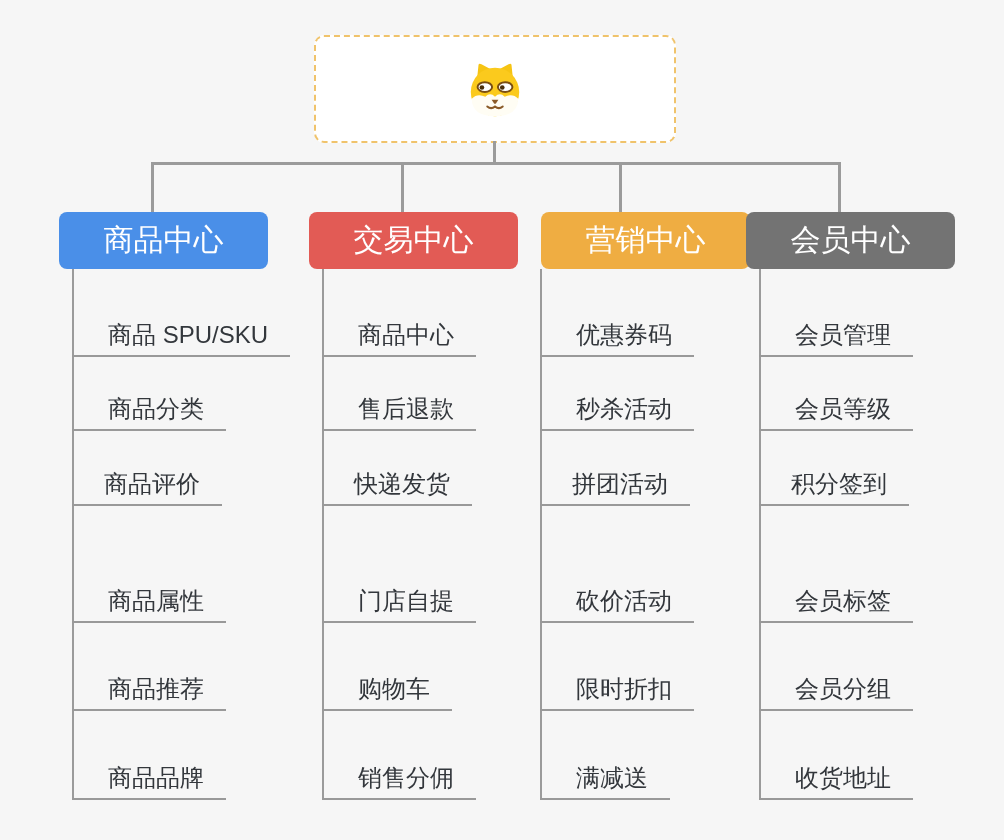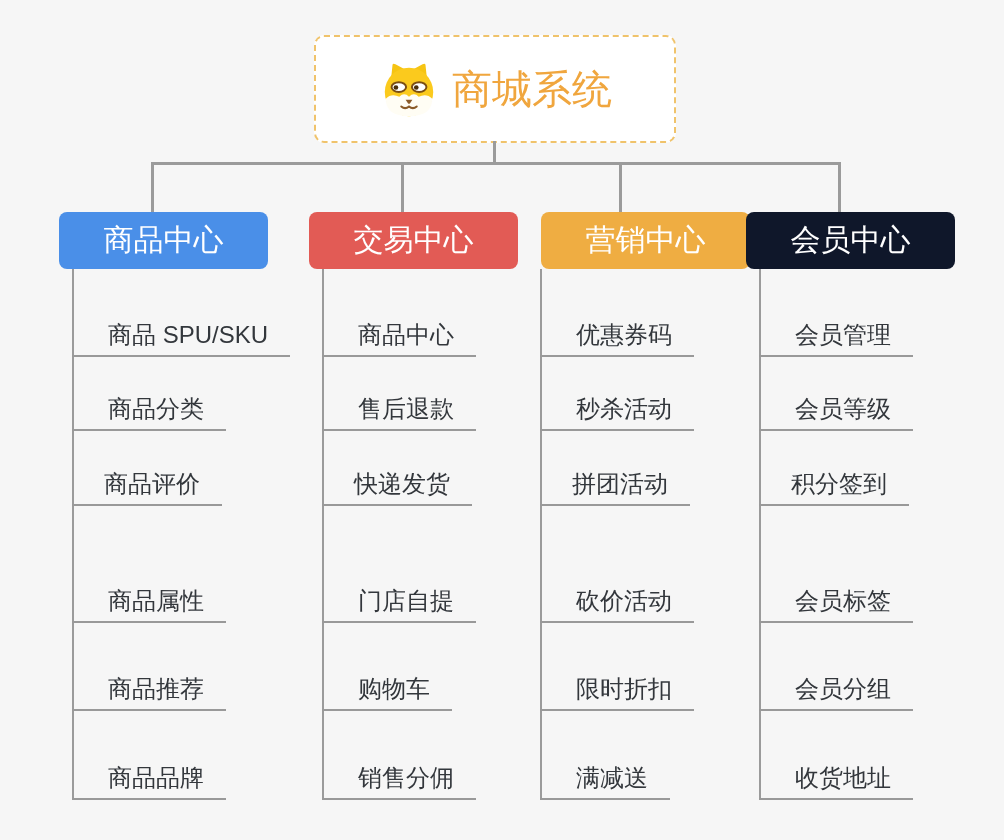--- a/index.html
+++ b/index.html
@@ -63,21 +63,20 @@
 
     <ellipse cx="21.5" cy="30" rx="7.5" ry="5" fill="#ffffff" stroke="#7a4e12" stroke-width="2"></ellipse>
     <ellipse cx="42.5" cy="30" rx="7.5" ry="5" fill="#ffffff" stroke="#7a4e12" stroke-width="2"></ellipse>
     <circle cx="18.5" cy="30.5" r="2.4" fill="#4a2f0a"></circle>
     <circle cx="39.5" cy="30.5" r="2.4" fill="#4a2f0a"></circle>
 
     <path d="M28.5 43 h7 l-2.4 3.6 q-1.1 1.4 -2.2 0 Z" fill="#8a5a28"></path>
 
     <path d="M24 50 Q28 53.5 32 50 Q36 53.5 40 50" fill="none" stroke="#8a5a28" stroke-width="2" stroke-linecap="round"></path>
   </svg>
-  <span class="root-title">商城系统</span>
 </div>
 
 <div class="line root-drop"></div>
 <div class="line bus"></div>
 <div class="line drop-0"></div>
 <div class="line drop-1"></div>
 <div class="line drop-2"></div>
 <div class="line drop-3"></div>
 <div class="line trunk trunk-0"></div>
 <div class="line trunk trunk-1"></div>
@@ -86,21 +85,21 @@
 
 <div class="branch-box bx-0" style="background-color: rgb(74, 143, 232);">
     <span>商品中心</span>
   </div>
 <div class="branch-box bx-1" style="background-color: rgb(226, 91, 85);">
     <span>交易中心</span>
   </div>
 <div class="branch-box bx-2" style="background-color: rgb(239, 173, 66); margin-left: 14px;">
     <span>营销中心</span>
   </div>
-<div class="branch-box bx-3" style="background-color: #0f172a;">
+<div class="branch-box bx-3" style="background-color: #737373;">
     <span>会员中心</span>
   </div>
 
 <div class="child c0 r0">商品 SPU/SKU</div>
 <div class="child c0 r1">商品分类</div>
 <div class="child c0 r2">商品评价</div>
 <div class="child c0 r3">商品属性</div>
 <div class="child c0 r4">商品推荐</div>
 <div class="child c0 r5">商品品牌</div>
 

